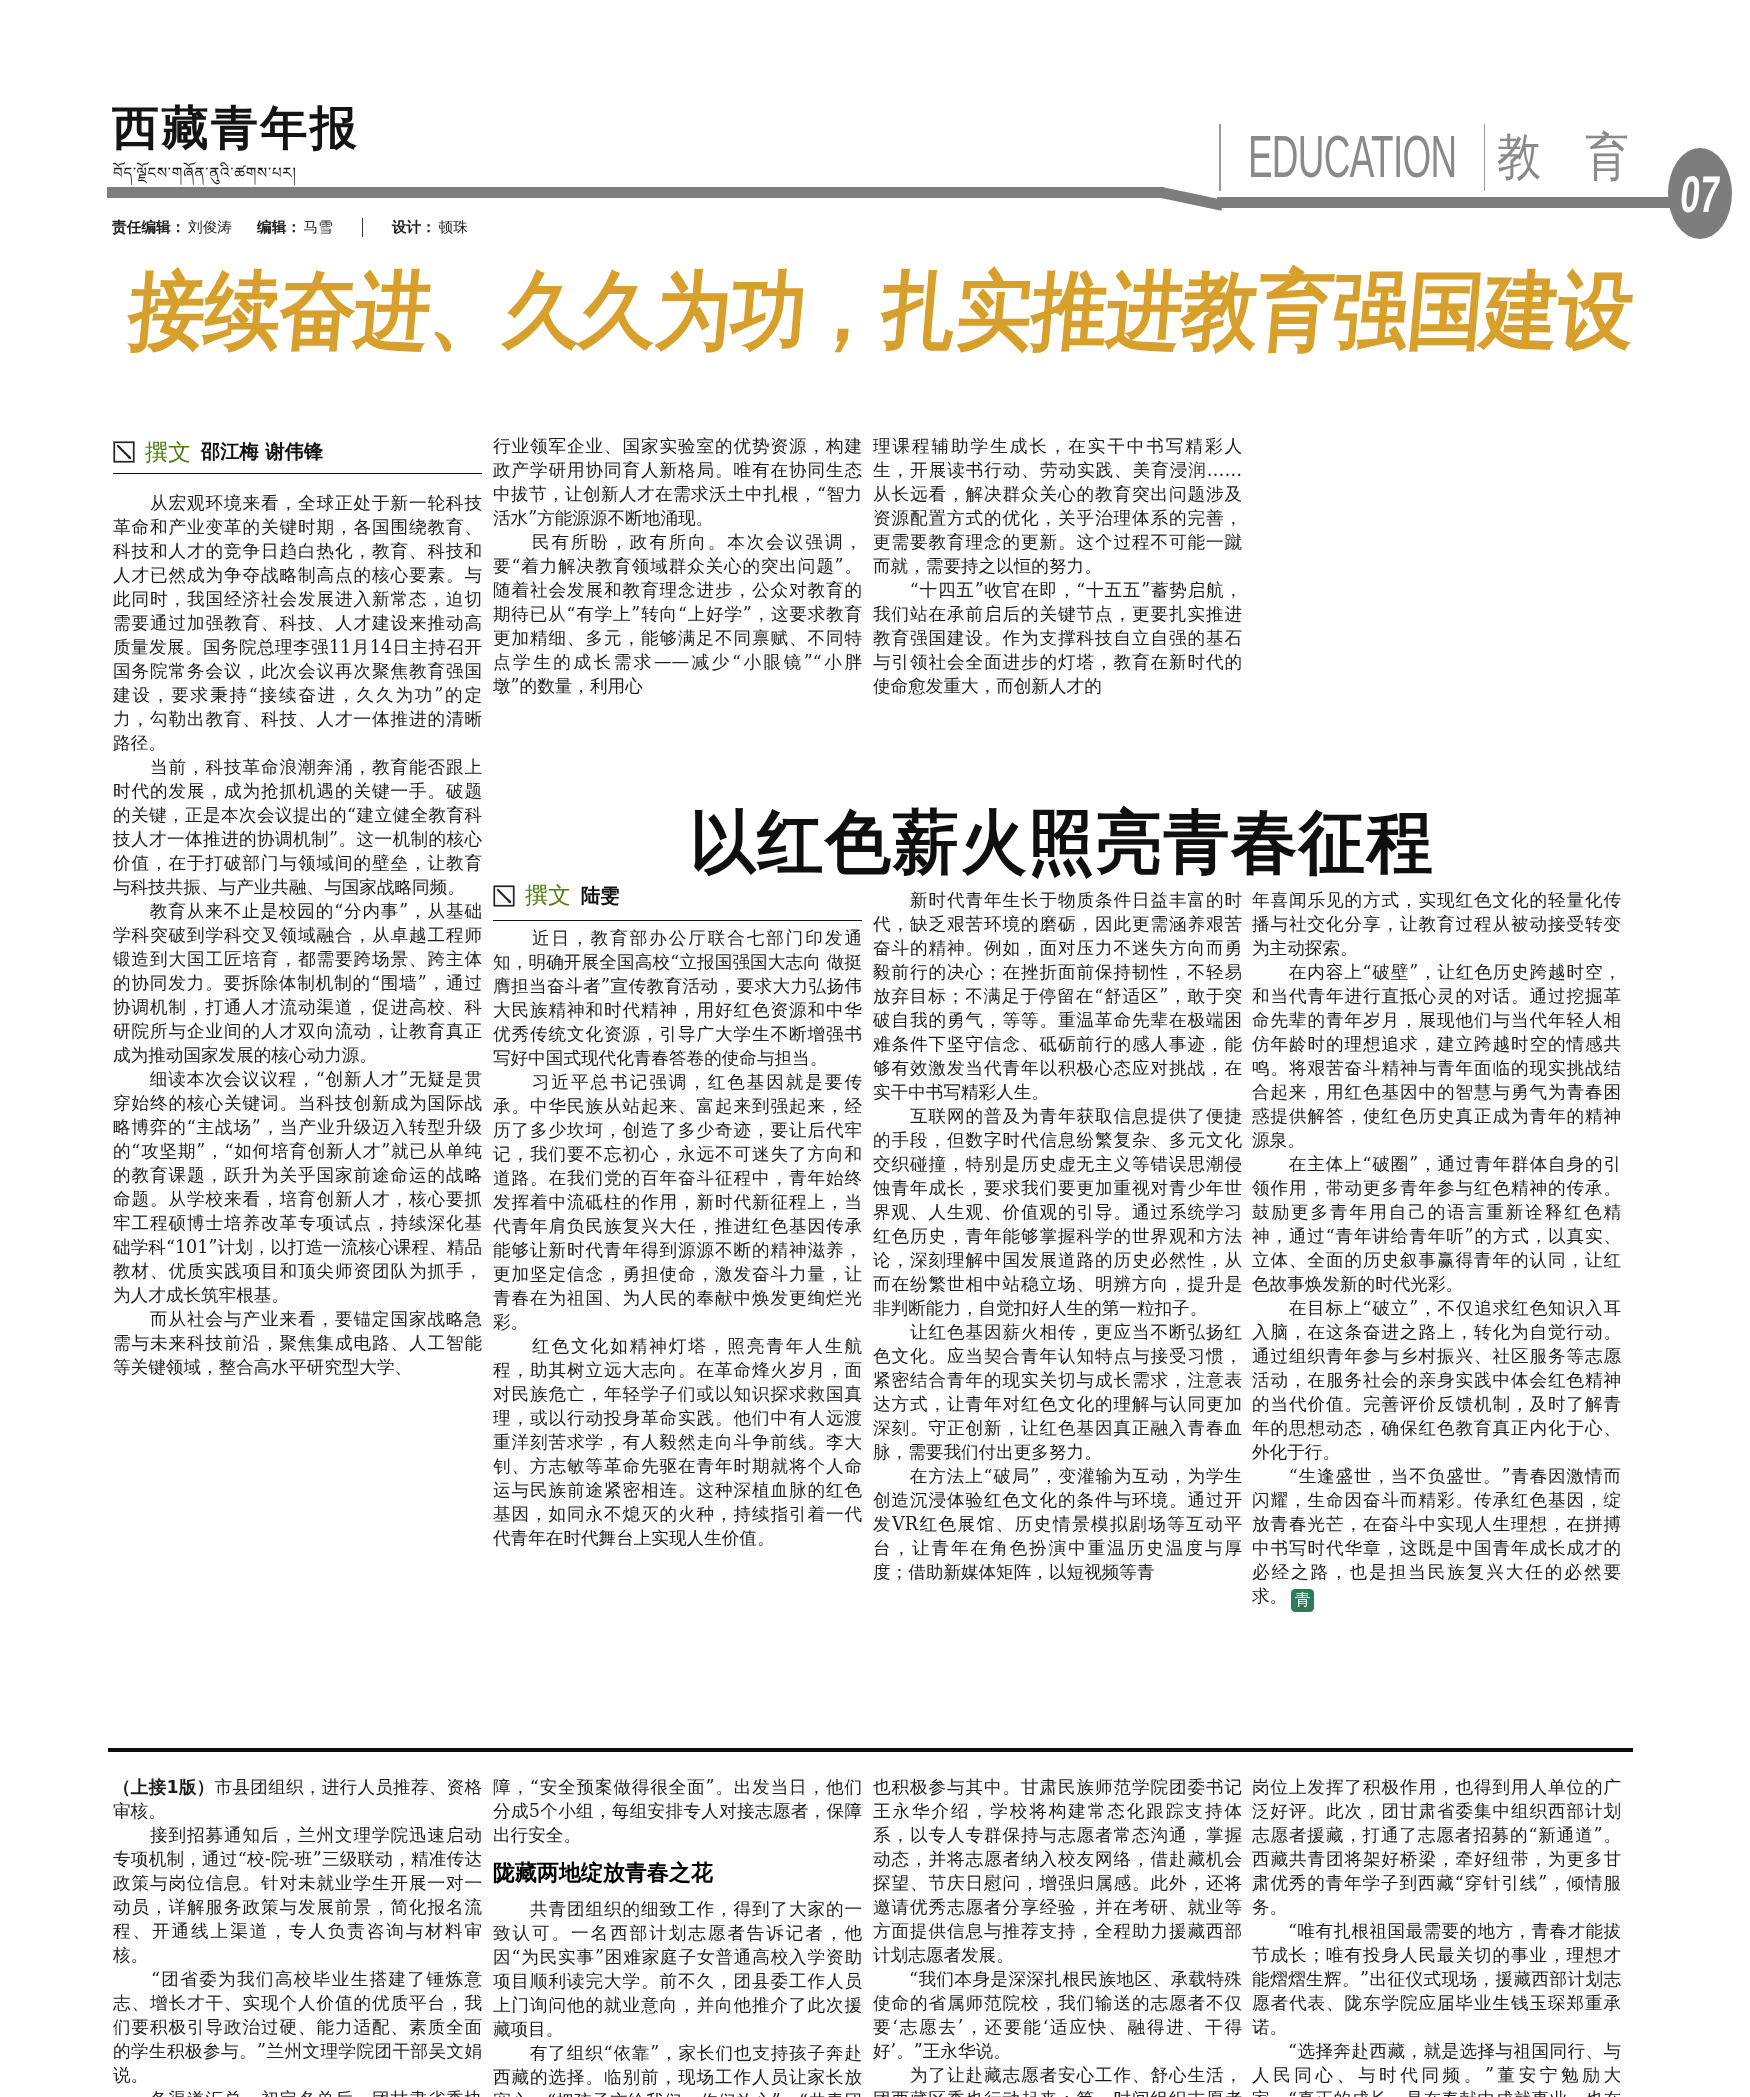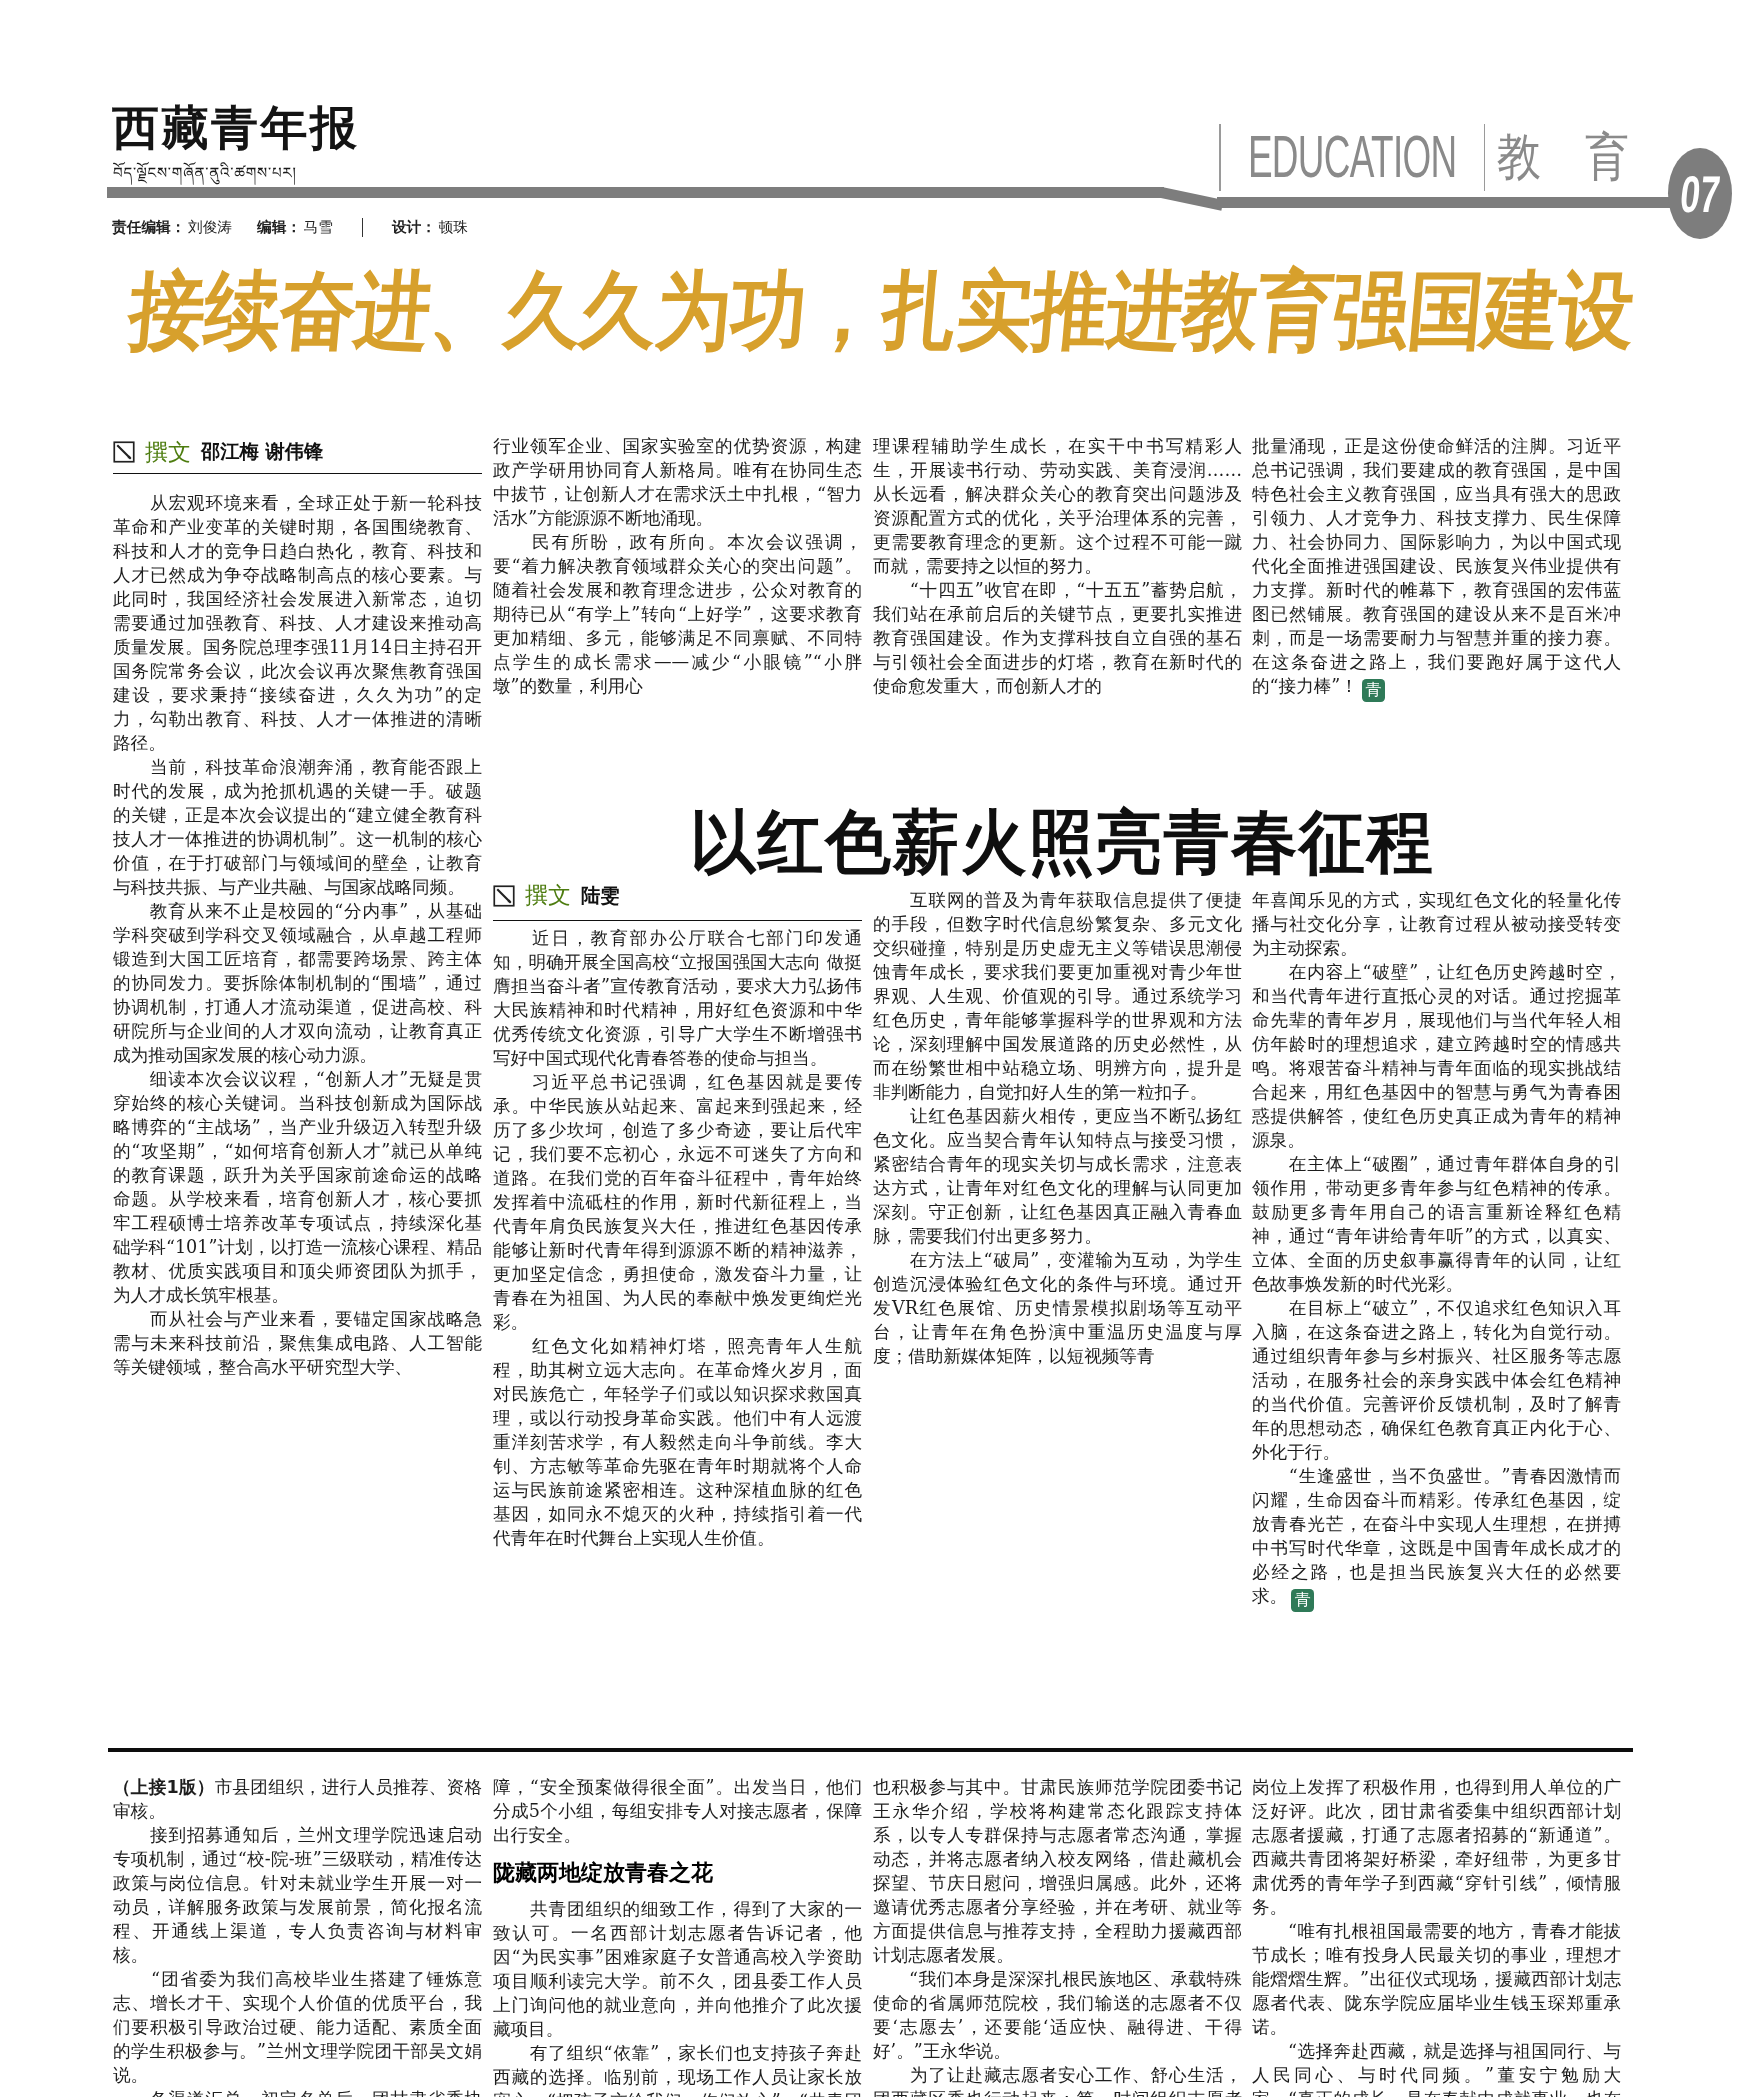--- a/index.html
+++ b/index.html
@@ -125,25 +125,20 @@
         <p class="para">行业领军企业、国家实验室的优势资源，构建政产学研用协同育人新格局。唯有在协同生态中拔节，让创新人才在需求沃土中扎根，“智力活水”方能源源不断地涌现。</p>
         <p class="para">　　民有所盼，政有所向。本次会议强调，要“着力解决教育领域群众关心的突出问题”。随着社会发展和教育理念进步，公众对教育的期待已从“有学上”转向“上好学”，这要求教育更加精细、多元，能够满足不同禀赋、不同特点学生的成长需求——减少“小眼镜”“小胖墩”的数量，利用心</p>
       </div>
   </div>
   <div class="col lead-col3">
     <div>
         <p class="para">理课程辅助学生成长，在实干中书写精彩人生，开展读书行动、劳动实践、美育浸润……从长远看，解决群众关心的教育突出问题涉及资源配置方式的优化，关乎治理体系的完善，更需要教育理念的更新。这个过程不可能一蹴而就，需要持之以恒的努力。</p>
         <p class="para">　　“十四五”收官在即，“十五五”蓄势启航，我们站在承前启后的关键节点，更要扎实推进教育强国建设。作为支撑科技自立自强的基石与引领社会全面进步的灯塔，教育在新时代的使命愈发重大，而创新人才的</p>
       </div>
   </div>
-  <div class="col lead-col4">
-    <div>
-        <p class="para">批量涌现，正是这份使命鲜活的注脚。习近平总书记强调，我们要建成的教育强国，是中国特色社会主义教育强国，应当具有强大的思政引领力、人才竞争力、科技支撑力、民生保障力、社会协同力、国际影响力，为以中国式现代化全面推进强国建设、民族复兴伟业提供有力支撑。新时代的帷幕下，教育强国的宏伟蓝图已然铺展。教育强国的建设从来不是百米冲刺，而是一场需要耐力与智慧并重的接力赛。在这条奋进之路上，我们要跑好属于这代人的“接力棒”！<span class="qing">青</span></p>
-      </div>
-  </div>
 
   <div class="headline-2">以红色薪火照亮青春征程</div>
 
   <div class="sec-byline">
     <div class="byline">
       <svg class="pen-icon" viewBox="0 0 52 52">
         <rect x="3" y="3" width="46" height="46" fill="none" stroke="#222" stroke-width="4"></rect>
         <line x1="10" y1="10" x2="42" y2="42" stroke="#222" stroke-width="5"></line>
         <polygon points="42,42 34,40 40,34" fill="#222"></polygon>
       </svg>
@@ -154,20 +149,21 @@
 
   <div class="col sec-col2">
     <div>
         <p class="para">　　近日，教育部办公厅联合七部门印发通知，明确开展全国高校“立报国强国大志向 做挺膺担当奋斗者”宣传教育活动，要求大力弘扬伟大民族精神和时代精神，用好红色资源和中华优秀传统文化资源，引导广大学生不断增强书写好中国式现代化青春答卷的使命与担当。</p>
         <p class="para">　　习近平总书记强调，红色基因就是要传承。中华民族从站起来、富起来到强起来，经历了多少坎坷，创造了多少奇迹，要让后代牢记，我们要不忘初心，永远不可迷失了方向和道路。在我们党的百年奋斗征程中，青年始终发挥着中流砥柱的作用，新时代新征程上，当代青年肩负民族复兴大任，推进红色基因传承能够让新时代青年得到源源不断的精神滋养，更加坚定信念，勇担使命，激发奋斗力量，让青春在为祖国、为人民的奉献中焕发更绚烂光彩。</p>
         <p class="para">　　红色文化如精神灯塔，照亮青年人生航程，助其树立远大志向。在革命烽火岁月，面对民族危亡，年轻学子们或以知识探求救国真理，或以行动投身革命实践。他们中有人远渡重洋刻苦求学，有人毅然走向斗争前线。李大钊、方志敏等革命先驱在青年时期就将个人命运与民族前途紧密相连。这种深植血脉的红色基因，如同永不熄灭的火种，持续指引着一代代青年在时代舞台上实现人生价值。</p>
       </div>
   </div>
   <div class="col sec-col3">
     <div>
+        <p class="para">　　新时代青年生长于物质条件日益丰富的时代，缺乏艰苦环境的磨砺，因此更需涵养艰苦奋斗的精神。例如，面对压力不迷失方向而勇毅前行的决心；在挫折面前保持韧性，不轻易放弃目标；不满足于停留在“舒适区”，敢于突破自我的勇气，等等。重温革命先辈在极端困难条件下坚守信念、砥砺前行的感人事迹，能够有效激发当代青年以积极心态应对挑战，在实干中书写精彩人生。</p>
         <p class="para">　　互联网的普及为青年获取信息提供了便捷的手段，但数字时代信息纷繁复杂、多元文化交织碰撞，特别是历史虚无主义等错误思潮侵蚀青年成长，要求我们要更加重视对青少年世界观、人生观、价值观的引导。通过系统学习红色历史，青年能够掌握科学的世界观和方法论，深刻理解中国发展道路的历史必然性，从而在纷繁世相中站稳立场、明辨方向，提升是非判断能力，自觉扣好人生的第一粒扣子。</p>
         <p class="para">　　让红色基因薪火相传，更应当不断弘扬红色文化。应当契合青年认知特点与接受习惯，紧密结合青年的现实关切与成长需求，注意表达方式，让青年对红色文化的理解与认同更加深刻。守正创新，让红色基因真正融入青春血脉，需要我们付出更多努力。</p>
         <p class="para">　　在方法上“破局”，变灌输为互动，为学生创造沉浸体验红色文化的条件与环境。通过开发VR红色展馆、历史情景模拟剧场等互动平台，让青年在角色扮演中重温历史温度与厚度；借助新媒体矩阵，以短视频等青</p>
       </div>
   </div>
   <div class="col sec-col4">
     <div>
         <p class="para">年喜闻乐见的方式，实现红色文化的轻量化传播与社交化分享，让教育过程从被动接受转变为主动探索。</p>
         <p class="para">　　在内容上“破壁”，让红色历史跨越时空，和当代青年进行直抵心灵的对话。通过挖掘革命先辈的青年岁月，展现他们与当代年轻人相仿年龄时的理想追求，建立跨越时空的情感共鸣。将艰苦奋斗精神与青年面临的现实挑战结合起来，用红色基因中的智慧与勇气为青春困惑提供解答，使红色历史真正成为青年的精神源泉。</p>
         <p class="para">　　在主体上“破圈”，通过青年群体自身的引领作用，带动更多青年参与红色精神的传承。鼓励更多青年用自己的语言重新诠释红色精神，通过“青年讲给青年听”的方式，以真实、立体、全面的历史叙事赢得青年的认同，让红色故事焕发新的时代光彩。</p>

